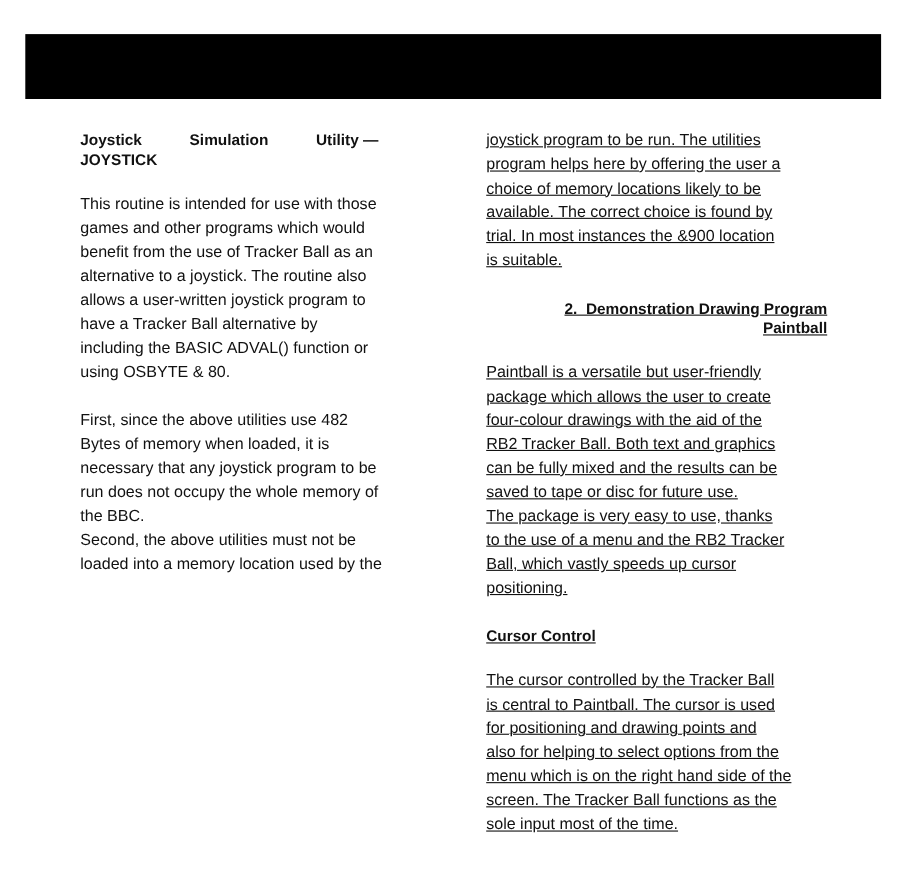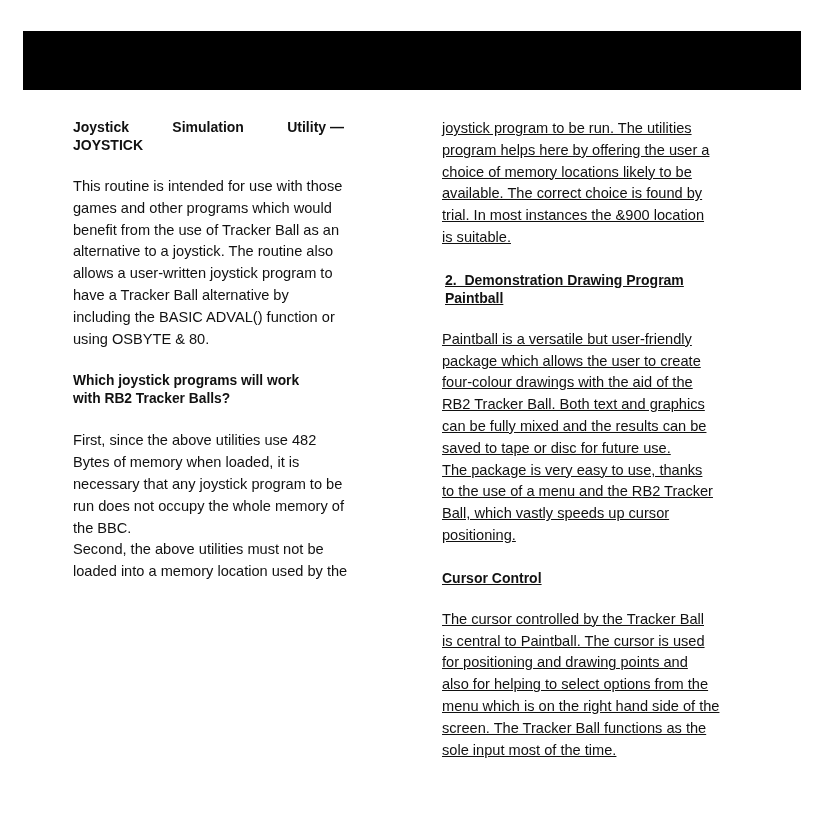--- a/index.html
+++ b/index.html
@@ -41,21 +41,21 @@
       display: flex;
       justify-content: space-between;
       width: 271px;
     }
     .para {
       margin: 0;
       white-space: pre-line;
     }
     .gap-after-heading { margin-top: 22px; }
     .gap-after-para { margin-top: 22px; }
-    .indent-heading { padding-left: 3px; }
+    .indent-heading { padding-left: 3px; text-align: right; }
   </style>
 </head>
 <body>
 
 <div class="header-bar-full"></div>
 
 <div class="column col-left">
   <div class="heading heading-justify">
     <span>Joystick</span>
     <span>Simulation</span>
@@ -65,22 +65,20 @@
   <p class="para gap-after-heading">This routine is intended for use with those
 games and other programs which would
 benefit from the use of Tracker Ball as an
 alternative to a joystick. The routine also
 allows a user-written joystick program to
 have a Tracker Ball alternative by
 including the BASIC ADVAL() function or
 using OSBYTE &amp; 80.</p>
 
 
-  <div class="heading gap-after-para" style="white-space:pre-line; font-size:13.8px;">Which joystick programs will work
-with RB2 Tracker Balls?</div>
   <p class="para gap-after-heading">First, since the above utilities use 482
 Bytes of memory when loaded, it is
 necessary that any joystick program to be
 run does not occupy the whole memory of
 the BBC.
 Second, the above utilities must not be
 loaded into a memory location used by the</p>
 </div>
 
 <div class="column col-right">

